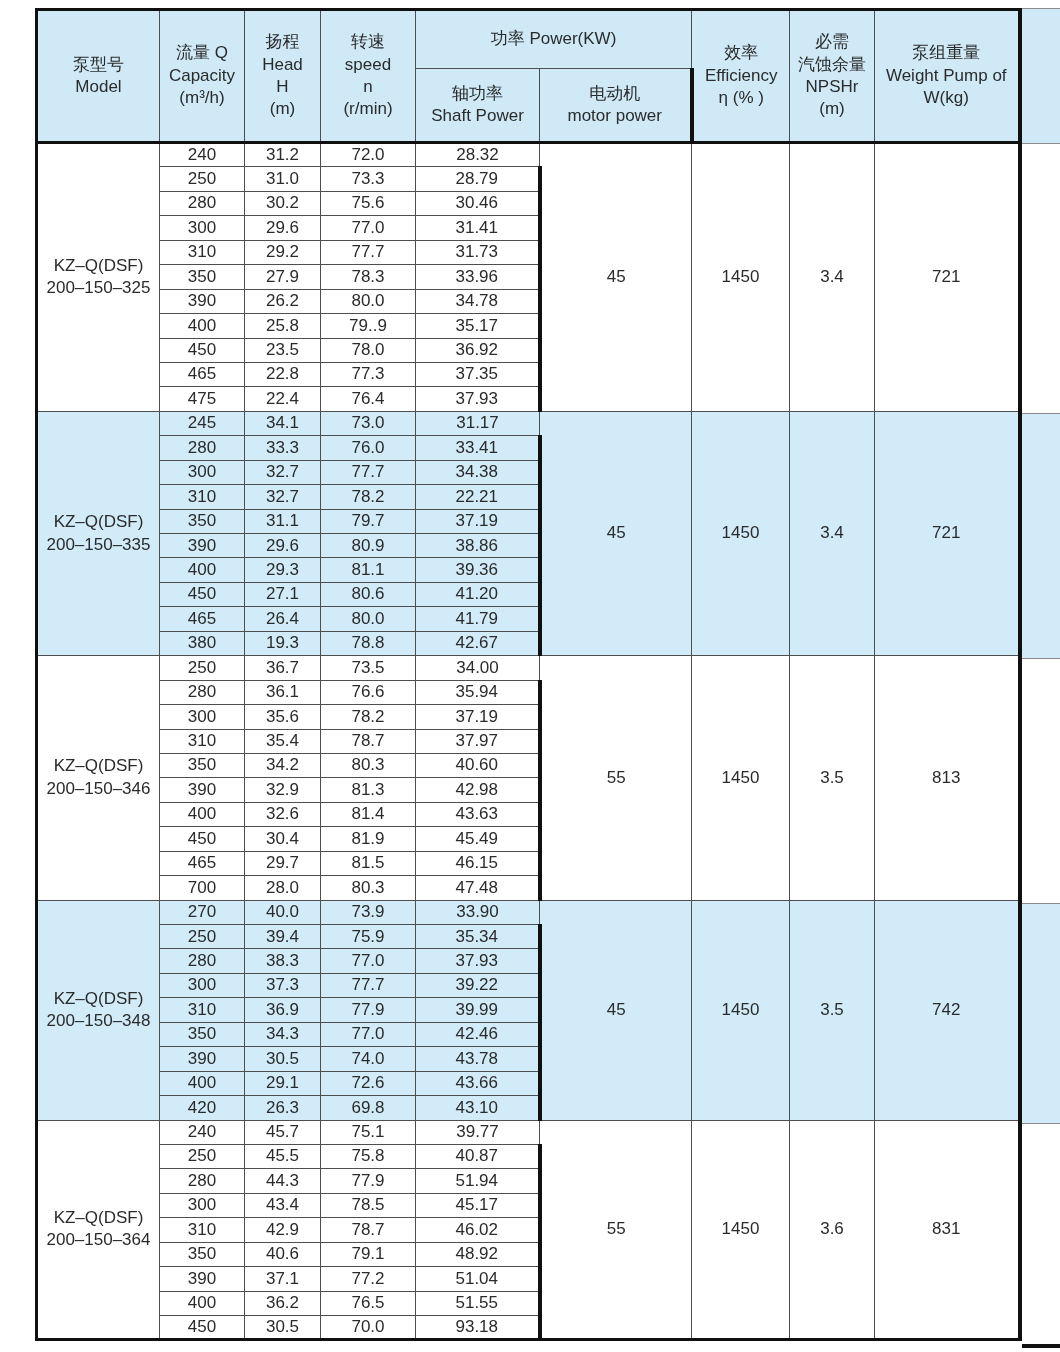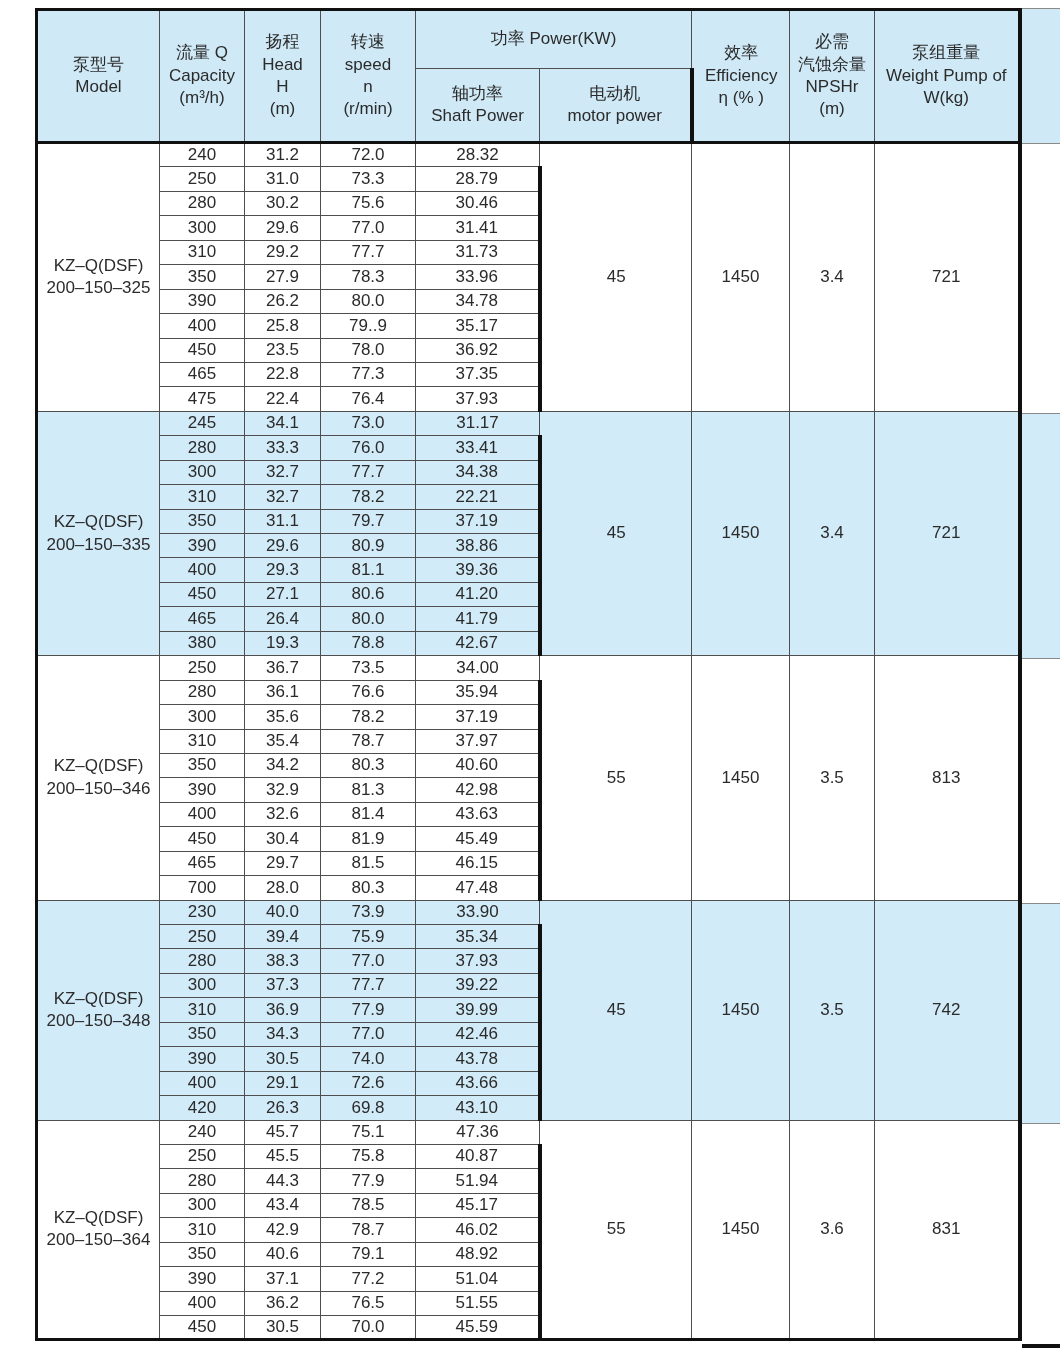--- a/index.html
+++ b/index.html
@@ -323,21 +323,21 @@
         </tr>
         <tr>
           <td>700</td>
           <td>28.0</td>
           <td>80.3</td>
           <td>47.48</td>
         </tr>
         <tr class="band">
           <td rowspan="9" class="model-cell">KZ–Q(DSF)
 200–150–348</td>
-          <td>230</td>
+          <td>270</td>
           <td>40.0</td>
           <td>73.9</td>
           <td>33.90</td>
           <td rowspan="9">45</td>
           <td rowspan="9">1450</td>
           <td rowspan="9">3.5</td>
           <td rowspan="9">742</td>
         </tr>
         <tr class="band">
           <td>250</td>
@@ -386,21 +386,21 @@
           <td>26.3</td>
           <td>69.8</td>
           <td>43.10</td>
         </tr>
         <tr>
           <td rowspan="9" class="model-cell">KZ–Q(DSF)
 200–150–364</td>
           <td>240</td>
           <td>45.7</td>
           <td>75.1</td>
-          <td>47.36</td>
+          <td>39.77</td>
           <td rowspan="9">55</td>
           <td rowspan="9">1450</td>
           <td rowspan="9">3.6</td>
           <td rowspan="9">831</td>
         </tr>
         <tr>
           <td>250</td>
           <td>45.5</td>
           <td>75.8</td>
           <td>40.87</td>
@@ -438,21 +438,21 @@
         <tr>
           <td>400</td>
           <td>36.2</td>
           <td>76.5</td>
           <td>51.55</td>
         </tr>
         <tr>
           <td>450</td>
           <td>30.5</td>
           <td>70.0</td>
-          <td>45.59</td>
+          <td>93.18</td>
         </tr>
       </tbody>
   </table>
 
   <div class="edge-strip">
     <div class="seg seg-header"></div>
     <div class="seg seg-g1"></div>
     <div class="seg seg-g2"></div>
     <div class="seg seg-g3"></div>
     <div class="seg seg-g4"></div>

